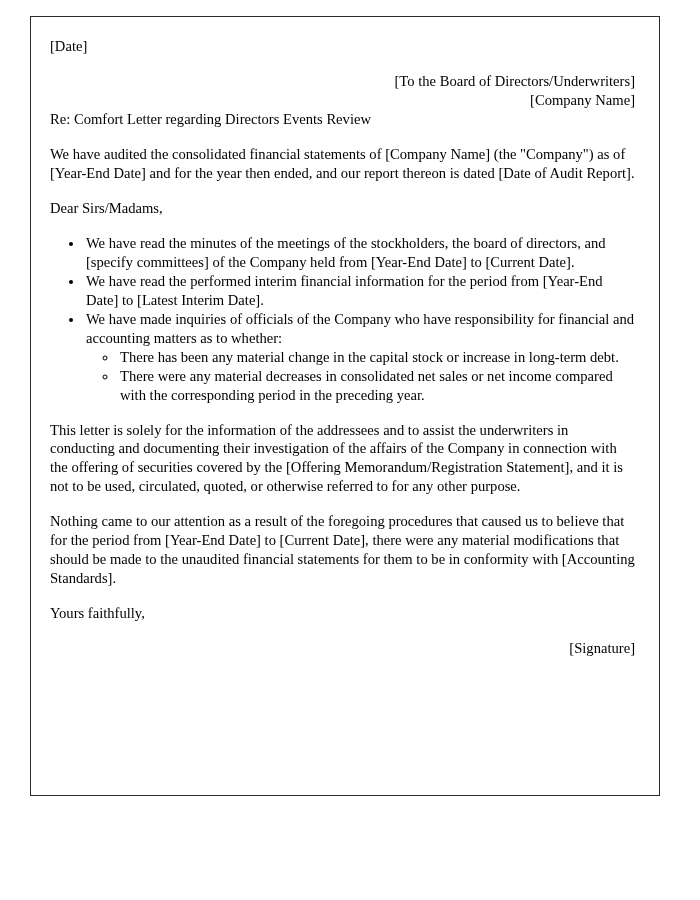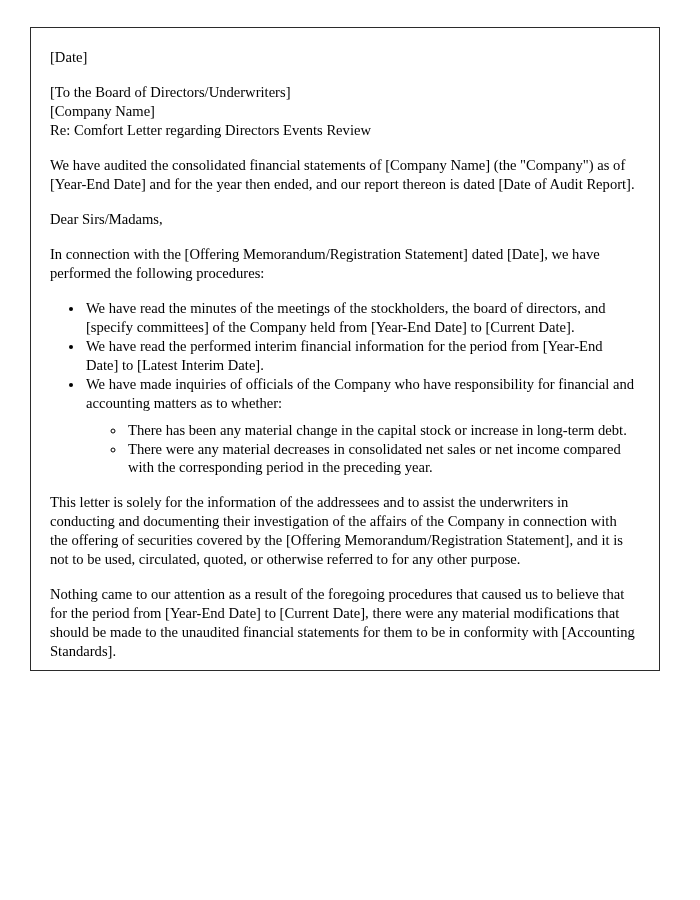--- a/index.html
+++ b/index.html
@@ -17,57 +17,58 @@
   .page {
     position: relative;
     width: 700px;
     height: 900px;
     background: #ffffff;
     box-sizing: border-box;
   }
   .doc-frame {
     position: absolute;
     left: 30px;
-    top: 27px;
+    top: 16px;
     width: 630px;
-    height: 644px;
+    height: 780px;
     border: 1px solid #2b2b2b;
     box-sizing: border-box;
     background: #ffffff;
     overflow: hidden;
   }
   .doc-body {
     position: absolute;
     left: 19px;
     top: 20px;
     width: 585px;
     font-size: 14.6px;
     line-height: 1.30;
   }
   p.blk {
     margin: 0 0 16px 0;
     text-align: left;
   }
   p.tight {
     margin: 0;
+    text-align: right;
   }
   p.tight-last {
     margin: 0 0 16px 0;
   }
   ul.bullets {
     margin: 0 0 16px 0;
     padding-left: 34px;
     list-style-type: disc;
   }
   ul.bullets > li {
     margin: 0 0 0 0;
     padding-left: 2px;
   }
   ul.subbullets {
-    margin: 8px;
+    margin: 0;
     padding-left: 32px;
     list-style-type: circle;
   }
   ul.subbullets > li {
     margin: 0;
     padding-left: 2px;
   }
 </style>
 </head>
 <body>
@@ -80,21 +81,20 @@
 
       <p class="tight">[To the Board of Directors/Underwriters]</p>
       <p class="tight">[Company Name]</p>
 
       <p class="blk">Re: Comfort Letter regarding Directors Events Review</p>
 
       <p class="blk">We have audited the consolidated financial statements of [Company Name] (the "Company") as of [Year-End Date] and for the year then ended, and our report thereon is dated [Date of Audit Report].</p>
 
       <p class="blk">Dear Sirs/Madams,</p>
 
-      <p class="blk">In connection with the [Offering Memorandum/Registration Statement] dated [Date], we have performed the following procedures:</p>
 
       <ul class="bullets">
         <li>We have read the minutes of the meetings of the stockholders, the board of directors, and [specify committees] of the Company held from [Year-End Date] to [Current Date].</li>
         <li>We have read the performed interim financial information for the period from [Year-End Date] to [Latest Interim Date].</li>
         <li>
           <span>We have made inquiries of officials of the Company who have responsibility for financial and accounting matters as to whether:</span>
           <ul class="subbullets">
             <li>There has been any material change in the capital stock or increase in long-term debt.</li>
             <li>There were any material decreases in consolidated net sales or net income compared with the corresponding period in the preceding year.</li>
           </ul>

